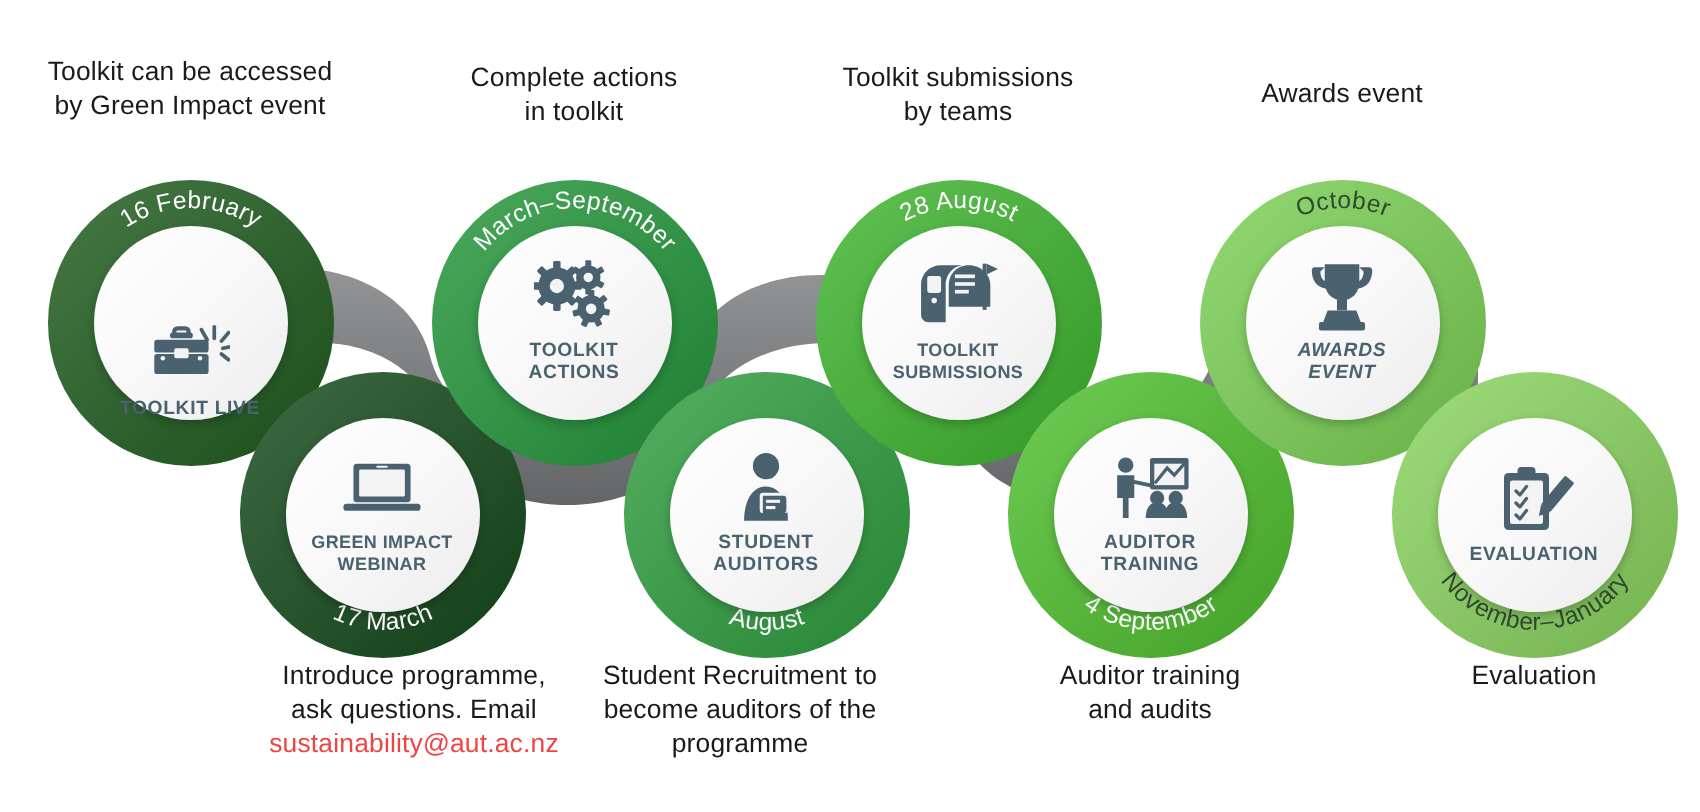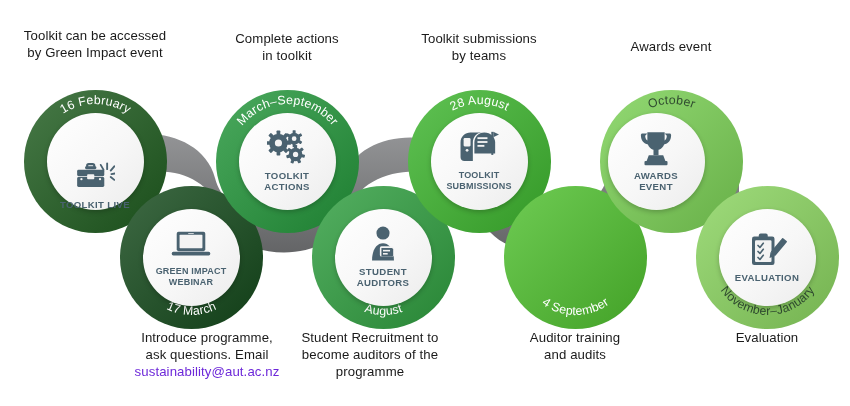--- a/index.html
+++ b/index.html
@@ -29,21 +29,21 @@
     text-align: center;
     font-size: 13.2px;
     line-height: 17px;
     color: #1a1a1a;
     white-space: pre-line;
     letter-spacing: 0.1px;
   }
   .caption-top { }
   .caption-bottom { }
   .email-link {
-    color: #6d28d9;
+    color: #ef4444;
     display: block;
   }
 
   
   .node {
     position: absolute;
   }
   .ring {
     position: absolute;
     left: 0; top: 0;
@@ -280,30 +280,48 @@
         </div>
       </div>
       <div class="node" style="left: 503.5px; top: 185.5px; width: 143px; height: 143px;">
         <div class="ring" style="width: 143px; height: 143px; background: linear-gradient(135deg, rgba(255, 255, 255, 0.18), rgba(0, 0, 0, 0.16)) rgb(79, 192, 46);"></div>
         <svg class="date-arc" width="143" height="143">
           <defs>
             <path id="arc-auditor-training" d="M 14 71.5 A 57.5 57.5 0 0 0 129 71.5" fill="none"></path>
           </defs>
           <text><textPath href="#arc-auditor-training" startOffset="50%" text-anchor="middle">4 September</textPath></text>
         </svg>
+        <div class="inner" style="width: 97px; height: 97px; left: 23px; top: 23px;">
+          <span class="icon-wrap"><svg width="56" height="46" viewBox="0 0 56 46" style="width: 40px; height: 36px;">
+    <g fill="#4a6270">
+      <circle cx="11" cy="7" r="5.4"></circle>
+      <path d="M5 14 h12 v16 h-4 v14 h-4 v-14 h-4 z"></path>
+      <rect x="15" y="17" width="16" height="2.6" rx="1.3" transform="rotate(12 15 17)"></rect>
+      <rect x="28" y="2" width="27" height="22" rx="1.6"></rect>
+      <path d="M31 6 h21 v15 h-21 z" fill="#f3f3f3"></path>
+      <path d="M32 19 L40 9 L45 14 L52 6" stroke="#4a6270" stroke-width="2.3" fill="none" stroke-linecap="round"></path>
+      <circle cx="33" cy="30" r="5"></circle>
+      <circle cx="46" cy="30" r="5"></circle>
+      <path d="M25 44 C25 36, 29 33, 33 33 C37 33, 41 36, 41 44 Z"></path>
+      <path d="M38 44 C38 36, 42 33, 46 33 C50 33, 54 36, 54 44 Z"></path>
+    </g>
+            </svg></span>
+          <div class="node-label">AUDITOR
+TRAINING</div>
+        </div>
       </div>
       <div class="node" style="left: 599.5px; top: 89.5px; width: 143px; height: 143px;">
         <div class="ring" style="width: 143px; height: 143px; background: linear-gradient(135deg, rgba(255, 255, 255, 0.18), rgba(0, 0, 0, 0.16)) rgb(123, 209, 85);"></div>
         <svg class="date-arc dark" width="143" height="143">
           <defs>
             <path id="arc-awards-event" d="M 14 71.5 A 57.5 57.5 0 0 1 129 71.5" fill="none"></path>
           </defs>
           <text><textPath href="#arc-awards-event" startOffset="50%" text-anchor="middle">October</textPath></text>
         </svg>
-        <div class="inner" style="width: 97px; height: 97px; left: 8px; top: 23px;">
+        <div class="inner" style="width: 97px; height: 97px; left: 23px; top: 23px; font-style: italic;">
           <span class="icon-wrap"><svg width="48" height="50" viewBox="0 0 48 50" style="width: 40px; height: 36px;">
     <g fill="#4a6270">
       <path d="M12 3 h24 v12 c0 8 -5 13 -12 13 c-7 0 -12 -5 -12 -13 z"></path>
       <path d="M12 5 h-7 c-1 0 -2 1 -2 2 c0 8 4 12 10 13 v-5 c-3 -1 -4 -4 -4 -7 z"></path>
       <path d="M36 5 h7 c1 0 2 1 2 2 c0 8 -4 12 -10 13 v-5 c3 -1 4 -4 4 -7 z"></path>
       <rect x="20.5" y="27" width="7" height="8"></rect>
       <path d="M14 35 h20 l3 8 h-26 z"></path>
       <rect x="8" y="43" width="32" height="6" rx="1.5"></rect>
     </g>
             </svg></span>

